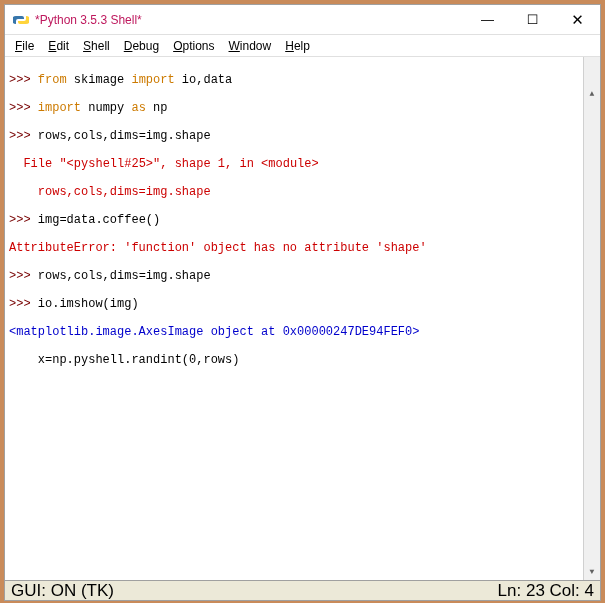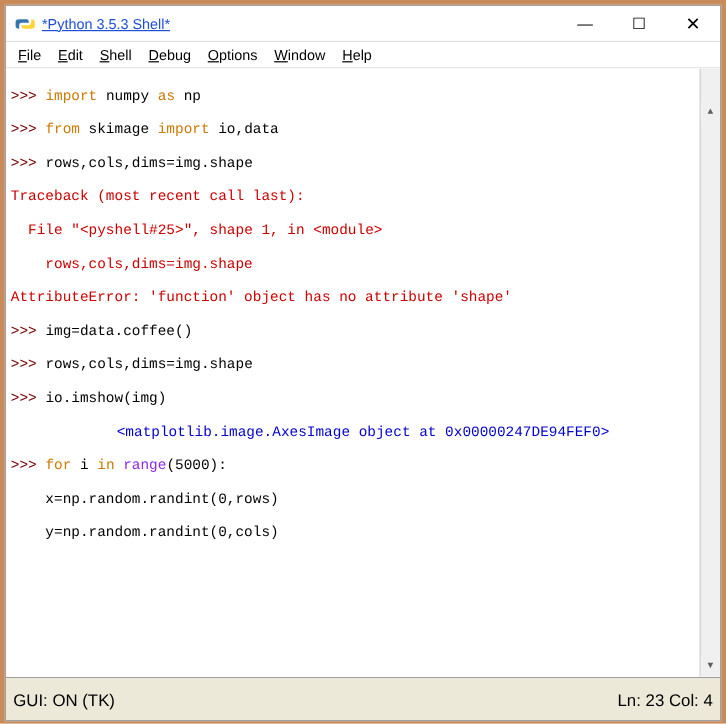--- a/index.html
+++ b/index.html
@@ -30,22 +30,21 @@
     width: 16px;
     height: 16px;
     margin: 0 6px 0 8px;
     display: inline-flex;
     align-items: center;
     justify-content: center;
   }
   .title {
     flex: 1;
     font-size: 12px;
-    color: #1d4ed8;
-    text-decoration: underline;
+    color: #be185d;
   }
   .win-controls {
     display: flex;
   }
   .win-btn {
     width: 45px;
     height: 30px;
     display: flex;
     align-items: center;
     justify-content: center;
@@ -74,36 +73,36 @@
     padding: 2px 4px;
     font-family: "SimSun","NSimSun","Courier New", monospace;
     font-size: 12px;
     line-height: 14px;
     color: #000;
     overflow: hidden;
     position: relative;
     white-space: pre;
   }
   .statusbar {
-    height: 36px;
+    height: 20px;
     background: #ece9d8;
     border-top: 1px solid #a0a0a0;
     display: flex;
     align-items: center;
-    font-size: 14px;
+    font-size: 17px;
     padding: 0 6px;
     color: #000;
     justify-content: space-between;
   }
   .line { white-space: pre; }
   .prompt { color: #770000; }
   .kw { color: #cc7a00; }
   .builtin { color: #8a2be2; }
   .err { color: #cc0000; }
-  .out { color: #0000cc; text-align: center; }
+  .out { color: #0000cc; }
   .scrollbar-v {
     position: absolute;
     right: 0;
     top: 0;
     bottom: 0;
     width: 17px;
     background: #f0f0f0;
     border-left: 1px solid #d0d0d0;
   }
   .sb-btn {
@@ -142,34 +141,31 @@
     <span class="menu-item"><span class="ul">F</span>ile</span>
     <span class="menu-item"><span class="ul">E</span>dit</span>
     <span class="menu-item"><span class="ul">S</span>hell</span>
     <span class="menu-item"><span class="ul">D</span>ebug</span>
     <span class="menu-item"><span class="ul">O</span>ptions</span>
     <span class="menu-item"><span class="ul">W</span>indow</span>
     <span class="menu-item"><span class="ul">H</span>elp</span>
   </div>
 
   <div class="editor">
+<div class="line"><span class="prompt">&gt;&gt;&gt; </span><span class="kw">from</span><span> skimage </span><span class="kw">import</span><span> io,data</span></div>
 <div class="line"><span class="prompt">&gt;&gt;&gt; </span><span class="kw">import</span><span> numpy </span><span class="kw">as</span><span> np</span></div>
-<div class="line"><span class="prompt">&gt;&gt;&gt; </span><span class="kw">from</span><span> skimage </span><span class="kw">import</span><span> io,data</span></div>
 <div class="line"><span class="prompt">&gt;&gt;&gt; </span><span>rows,cols,dims=img.shape</span></div>
-<div class="line err"><span>Traceback (most recent call last):</span></div>
 <div class="line err"><span>  File </span><span>"&lt;pyshell#25&gt;"</span><span>, shape </span><span>1</span><span>, in </span><span>&lt;module&gt;</span></div>
 <div class="line err"><span>    rows,cols,dims=img.shape</span></div>
+<div class="line"><span class="prompt">&gt;&gt;&gt; </span><span>img=data.coffee()</span></div>
 <div class="line err"><span>AttributeError: 'function' object has no attribute 'shape'</span></div>
-<div class="line"><span class="prompt">&gt;&gt;&gt; </span><span>img=data.coffee()</span></div>
 <div class="line"><span class="prompt">&gt;&gt;&gt; </span><span>rows,cols,dims=img.shape</span></div>
 <div class="line"><span class="prompt">&gt;&gt;&gt; </span><span>io.imshow(img)</span></div>
 <div class="line out"><span>&lt;matplotlib.image.AxesImage object at 0x00000247DE94FEF0&gt;</span></div>
-<div class="line"><span class="prompt">&gt;&gt;&gt; </span><span class="kw">for</span><span> i </span><span class="kw">in</span><span> </span><span class="builtin">range</span><span>(</span><span>5000</span><span>):</span></div>
-<div class="line"><span>    x=np.random.randint(</span><span>0</span><span>,rows)</span></div>
-<div class="line"><span>    y=np.random.randint(</span><span>0</span><span>,cols)</span></div>
+<div class="line"><span>    x=np.pyshell.randint(</span><span>0</span><span>,rows)</span></div>
 <div class="line"><span>    </span></div>
 <div class="line"><span>    </span></div>
 
 
 
 
     <div class="scrollbar-v">
       <div class="sb-btn">▲</div>
       <div class="sb-track"></div>
       <div class="sb-btn down">▼</div>

